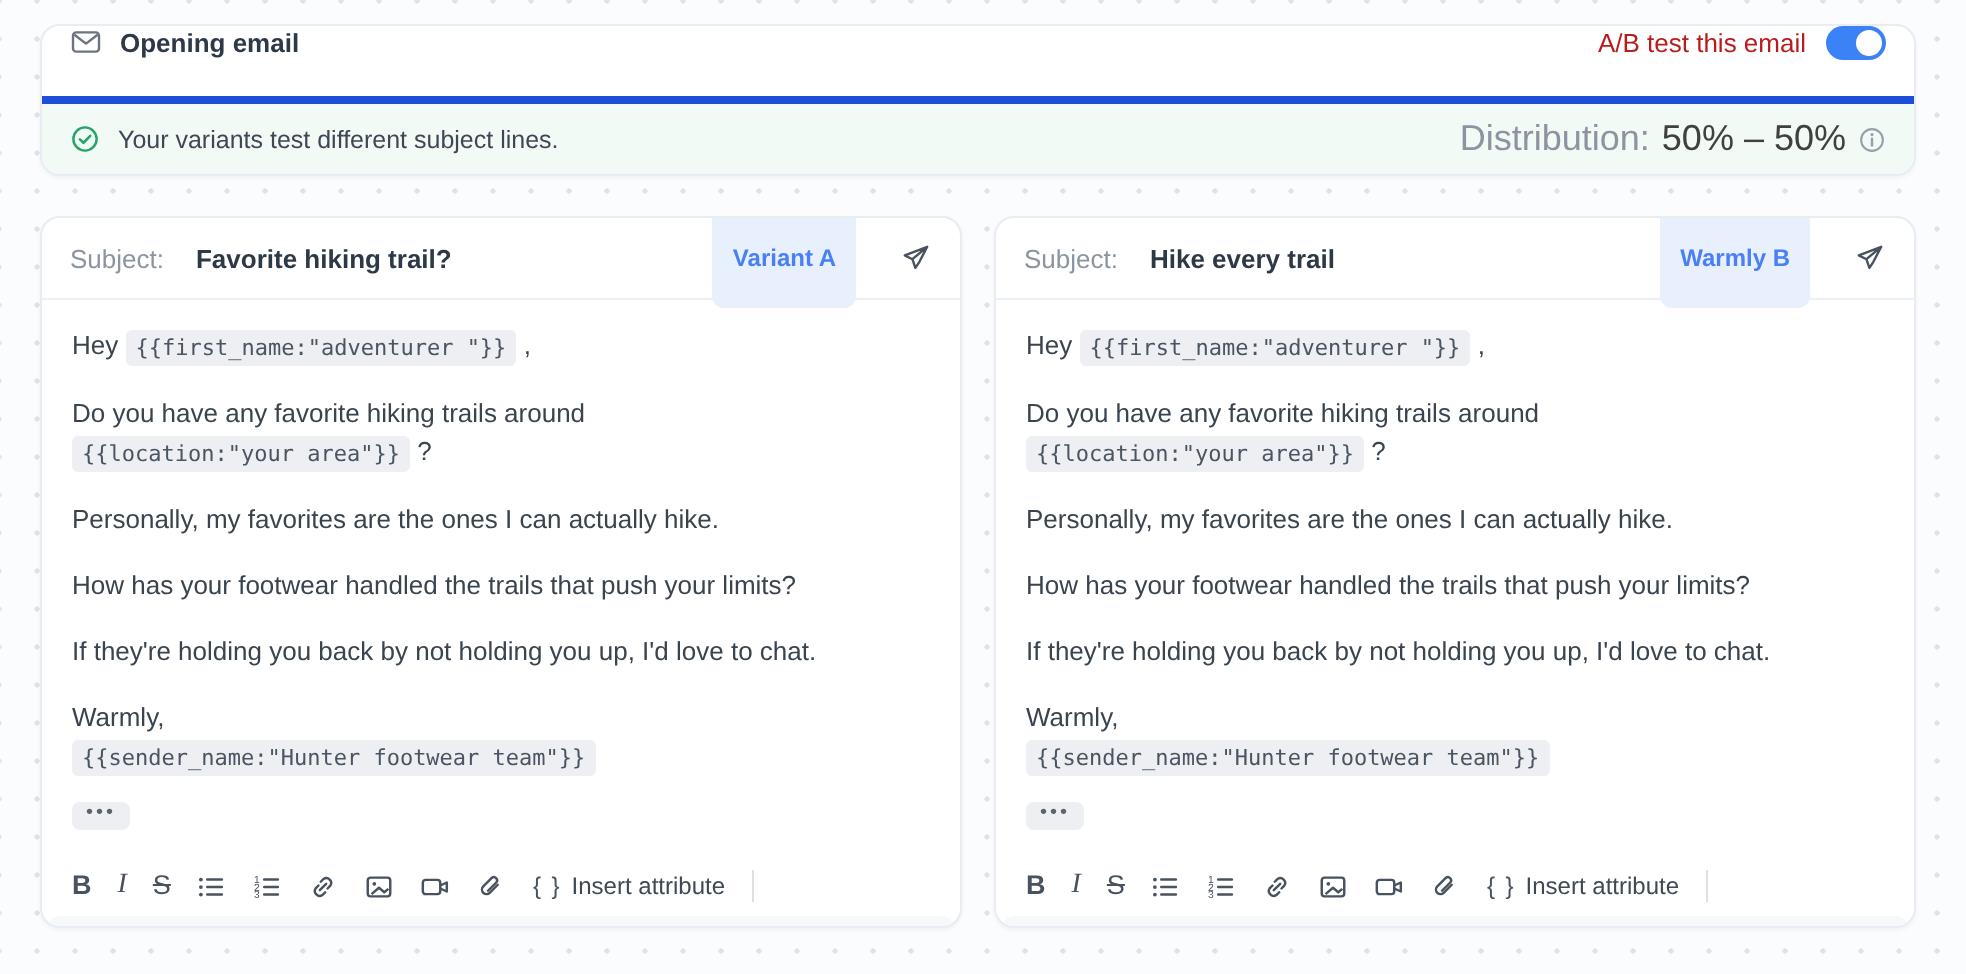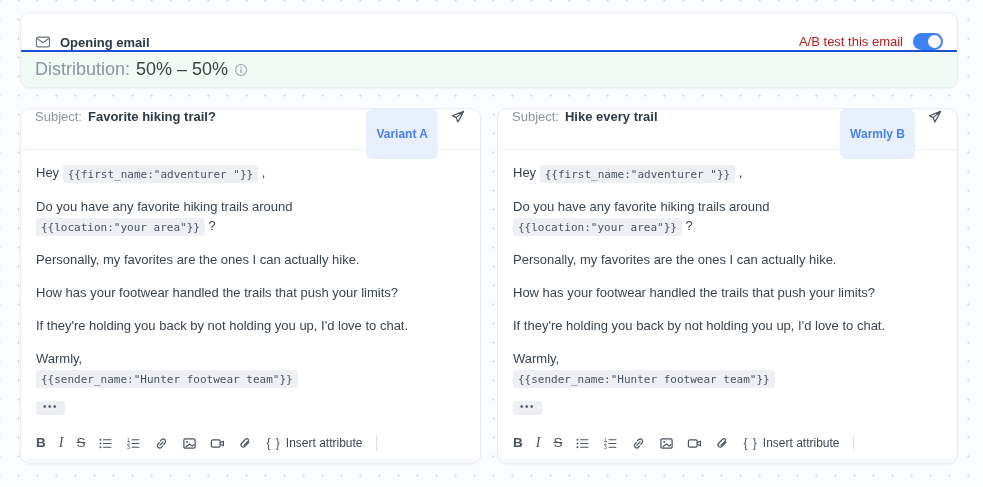--- a/index.html
+++ b/index.html
@@ -6,37 +6,37 @@
   html,body{background:#fff}
   body{font-family:"Liberation Sans",sans-serif;-webkit-font-smoothing:antialiased}
   .stage{position:relative;width:983px;height:487px;overflow:hidden;
     background-color:#fbfcfd;
     background-image:radial-gradient(circle,#dfe2e8 1.2px,transparent 1.4px);
     background-size:19px 19px;background-position:9px 10px;}
   .card{position:absolute;background:#fff;border:1px solid #e9ecf0;border-radius:10px;
     box-shadow:0 1px 2px rgba(20,30,50,.05);}
   
   .top-card{left:20px;top:12px;width:938px;height:76px;display:flex;flex-direction:column;overflow:hidden}
-  .top-header{height:39px;flex:0 0 39px;display:flex;align-items:flex-end;justify-content:space-between;
-    padding:0 14px;border-bottom:2px solid #1d4ed8;}
+  .top-header{height:39px;flex:0 0 39px;display:flex;align-items:flex-start;justify-content:space-between;
+    padding:0 14px;border-bottom:4px solid #1d4ed8;}
   .h-left{display:flex;align-items:center;gap:9px}
   .h-title{font-size:13px;font-weight:700;color:#2e3947}
   .h-right{display:flex;align-items:center;gap:10px;font-size:13px;color:#b91c1c}
   .toggle{width:30px;height:17px;background:#3b82f6;border-radius:9px;position:relative;cursor:pointer;display:inline-block}
   .toggle .knob{position:absolute;right:2px;top:2px;width:13px;height:13px;background:#fff;border-radius:50%}
   .banner{flex:1;display:flex;align-items:center;justify-content:space-between;background:#f1faf4;padding:0 14px}
   .b-left{display:flex;align-items:center;gap:9px;font-size:12.5px;color:#3d4855}
   .b-right{display:flex;align-items:center;gap:6px;font-size:18px}
   .muted{color:#8b95a2}
   .b-right b{color:#404040;font-weight:400}
   .icon{display:inline-flex;align-items:center;justify-content:center;line-height:0}
   
   .panel{top:108px;width:461px;height:356px;display:flex;flex-direction:column;overflow:hidden}
   .panel-a{left:20px}.panel-b{left:497px}
-  .subject-row{height:41px;flex:0 0 41px;display:flex;align-items:flex-start;gap:6px;padding:0 14px;
+  .subject-row{height:41px;flex:0 0 41px;display:flex;align-items:center;gap:16px;padding:0 14px;
     border-bottom:1px solid #eef1f4;font-size:13px;}
   .subject-text{font-weight:700;color:#2e3947;cursor:text}
   .spacer{flex:1}
   .badge{font-size:12px;font-weight:600;color:#4a80f5;background:#e8effd;padding:18px 10px;border-radius:6px;margin-right:6px;white-space:nowrap}
   .send-btn{cursor:pointer}
   .p-body{flex:1;padding:13px 15px;font-size:13px;color:#3a444f;cursor:text}
   .p-body p{margin-bottom:14px;line-height:19px}
   .p-body .sig{margin-bottom:0}
   .token{font-family:"DejaVu Sans Mono","Liberation Mono",monospace;font-size:11px;background:#edeff2;color:#4b5462;
     padding:2.5px 5px;border-radius:3px;white-space:nowrap;cursor:pointer}
@@ -72,20 +72,29 @@
         <span class="h-title">Opening email</span>
       </div>
       <div class="h-right">
         <span>A/B test this email</span>
         <span class="toggle">
             <span class="knob"></span>
           </span>
       </div>
     </div>
     <div class="banner">
+      <div class="b-left">
+        <span class="icon">
+          <svg width="15" height="15" viewBox="0 0 16 16">
+              <circle cx="8" cy="8" r="6.2" fill="none" stroke="#27a567" stroke-width="1.3"></circle>
+              <path d="M5.3 8.2 L7.2 10 L10.8 6.3" fill="none" stroke="#27a567" stroke-width="1.4" stroke-linecap="round" stroke-linejoin="round"></path>
+            </svg>
+        </span>
+        <span>Your variants test different subject lines.</span>
+      </div>
       <div class="b-right">
         <span class="muted">Distribution:</span>
         <b>50% – 50%</b>
         <span class="icon">
           <svg width="14" height="14" viewBox="0 0 16 16">
               <circle cx="8" cy="8" r="6.2" fill="none" stroke="#98a1ab" stroke-width="1.2"></circle>
               <line x1="8" y1="7.3" x2="8" y2="11.2" stroke="#98a1ab" stroke-width="1.4" stroke-linecap="round"></line>
               <circle cx="8" cy="4.9" r="0.9" fill="#98a1ab"></circle>
             </svg>
         </span>

